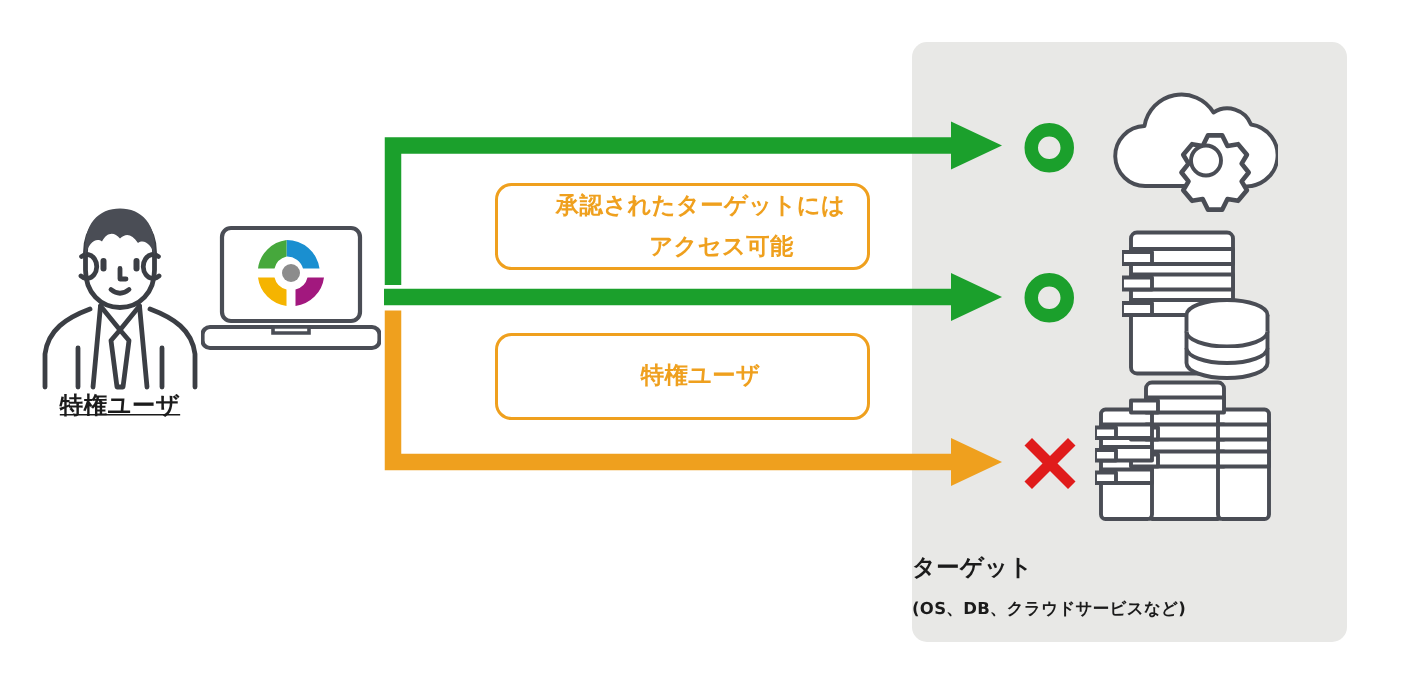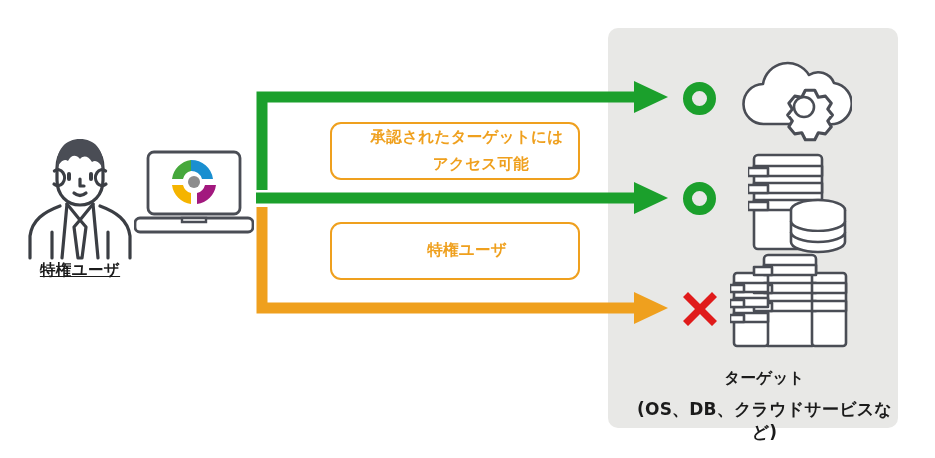--- a/index.html
+++ b/index.html
@@ -51,24 +51,24 @@
 
   
   .ticon{ position:absolute; z-index:6; }
   #ticon-cloud { left:740px; top:52px;  width:112px; height:94px; }
   #ticon-server{ left:748px; top:152px; width:105px; height:105px; }
   #ticon-racks { left:730px; top:252px; width:120px; height:100px; }
   .ticon svg{ display:block; width:100%; height:100%; }
 
   
   .target-caption{
-    position:absolute; left:608px; top:368px; width:290px; text-align:center; z-index:6;padding-left:23px;
+    position:absolute; left:608px; top:368px; width:290px; text-align:left; z-index:6;
   }
   .target-caption .t1{ font-size:15.5px; font-weight:bold; color:#1b1b1b; letter-spacing:.3px; }
-  .target-caption .t2{ font-size:17px; font-weight:bold; color:#1b1b1b; margin-top:9px; letter-spacing:.2px; }
+  .target-caption .t2{ font-size:11px; font-weight:bold; color:#1b1b1b; margin-top:9px; letter-spacing:.2px; }
 </style>
 </head>
 <body>
 
 <div id="stage">
 
   <div class="target-panel"></div>
 
   <svg class="arrows" viewBox="0 0 935 458">
 

